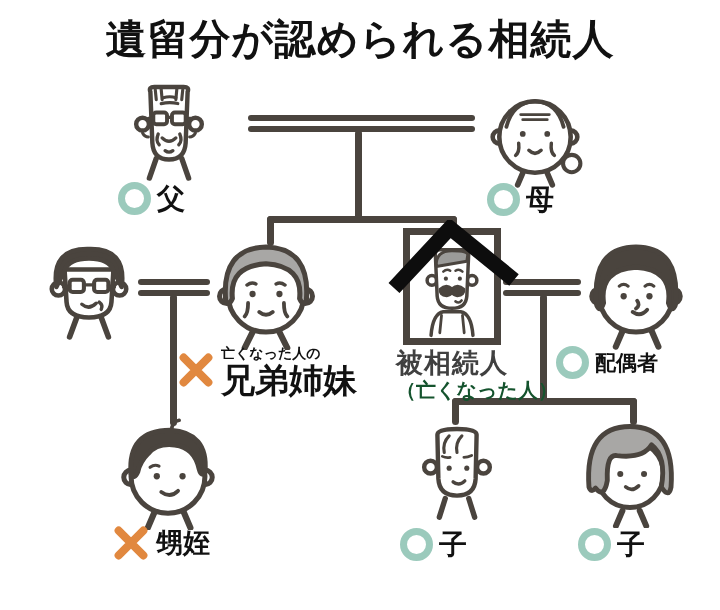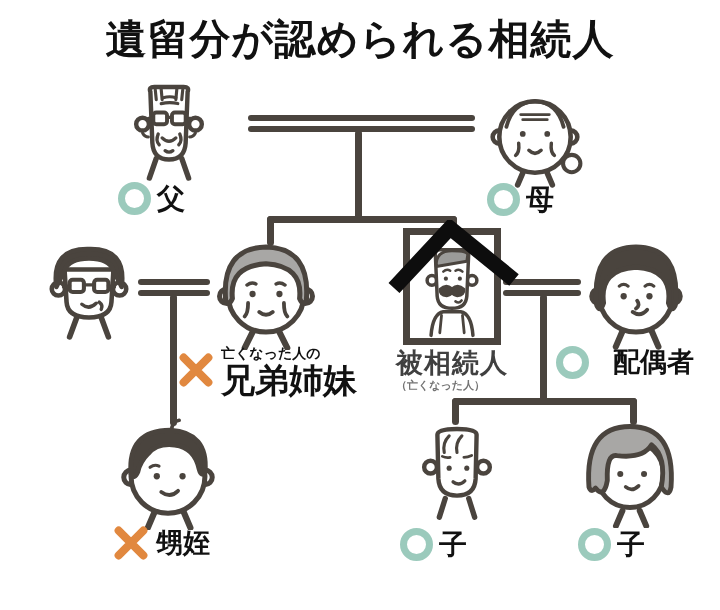--- a/index.html
+++ b/index.html
@@ -28,21 +28,21 @@
   .ring{
     width:19px;height:19px;border:7px solid #9bcabc;border-radius:50%;
     background:transparent;flex:0 0 auto;
   }
   .xmark{width:38px;height:38px;flex:0 0 auto;}
   .lbl{font-weight:900;font-size:28px;color:#111111;white-space:nowrap;line-height:1;}
   .lbl-small{font-weight:700;font-size:14px;color:#111111;white-space:nowrap;line-height:1.15;}
   .stack{display:flex;flex-direction:column;gap:2px;}
   .deceased-cap{position:absolute;left:396px;top:350px;display:flex;flex-direction:column;gap:3px;}
   .deceased-cap .main{font-size:27px;font-weight:900;color:#404040;letter-spacing:1px;line-height:1;}
-  .deceased-cap .sub{font-size:11px;font-weight:700;color:#737373;line-height:1;}
+  .deceased-cap .sub{font-size:20px;font-weight:700;color:#14532d;line-height:1;}
 </style>
 </head>
 <body>
 
 <div class="canvas">
 
   <div class="title">遺留分が認められる相続人</div>
 
   <div class="line" style="left:248px;top:115px;width:227px;height:6px;"></div>
   <div class="line" style="left:248px;top:126px;width:227px;height:6px;"></div>
@@ -181,21 +181,21 @@
         <path d="M15,60 Q10,8 50,8 Q90,8 85,60 Q82,67 79,58 Q83,28 50,26 Q17,28 21,58 Q18,67 15,60 Z" fill="#4a443e"></path>
         <circle cx="39" cy="52" r="2.8" fill="#4a443e" stroke="none"></circle>
           <circle cx="62" cy="52" r="2.8" fill="#4a443e" stroke="none"></circle>
         <path d="M35,43 q4,-3 8,0 M58,43 q4,-3 8,0" stroke-width="2.8"></path>
         <path d="M51,56 q3,4 -1,7 M47,66 q7,5 13,-2" stroke-width="3.4"></path>
       </g>
     </svg>
   </div>
   <div class="labelrow" style="left:556px;top:346px;">
     <span class="ring"></span>
-    <span class="lbl" style="font-size:27px;margin-left:18px;">配偶者</span>
+    <span class="lbl" style="font-size:21px;">配偶者</span>
   </div>
 
   <div class="fig" style="left:112px;top:418px;width:112px;height:112px;">
     <svg viewBox="0 0 100 100">
       <g stroke="#4a443e" stroke-width="4.5" stroke-linecap="round" stroke-linejoin="round" fill="none">
         <path d="M53,11 q1,-8 7,-9" stroke-width="3.2"></path>
         <path d="M38,84 L32,98 M64,84 L70,98" stroke-width="5.5"></path>
         <circle cx="17" cy="53" r="6.5" fill="#fff"></circle>
           <circle cx="83" cy="53" r="6.5" fill="#fff"></circle>
         <circle cx="50" cy="52" r="33" fill="#fff"></circle>

